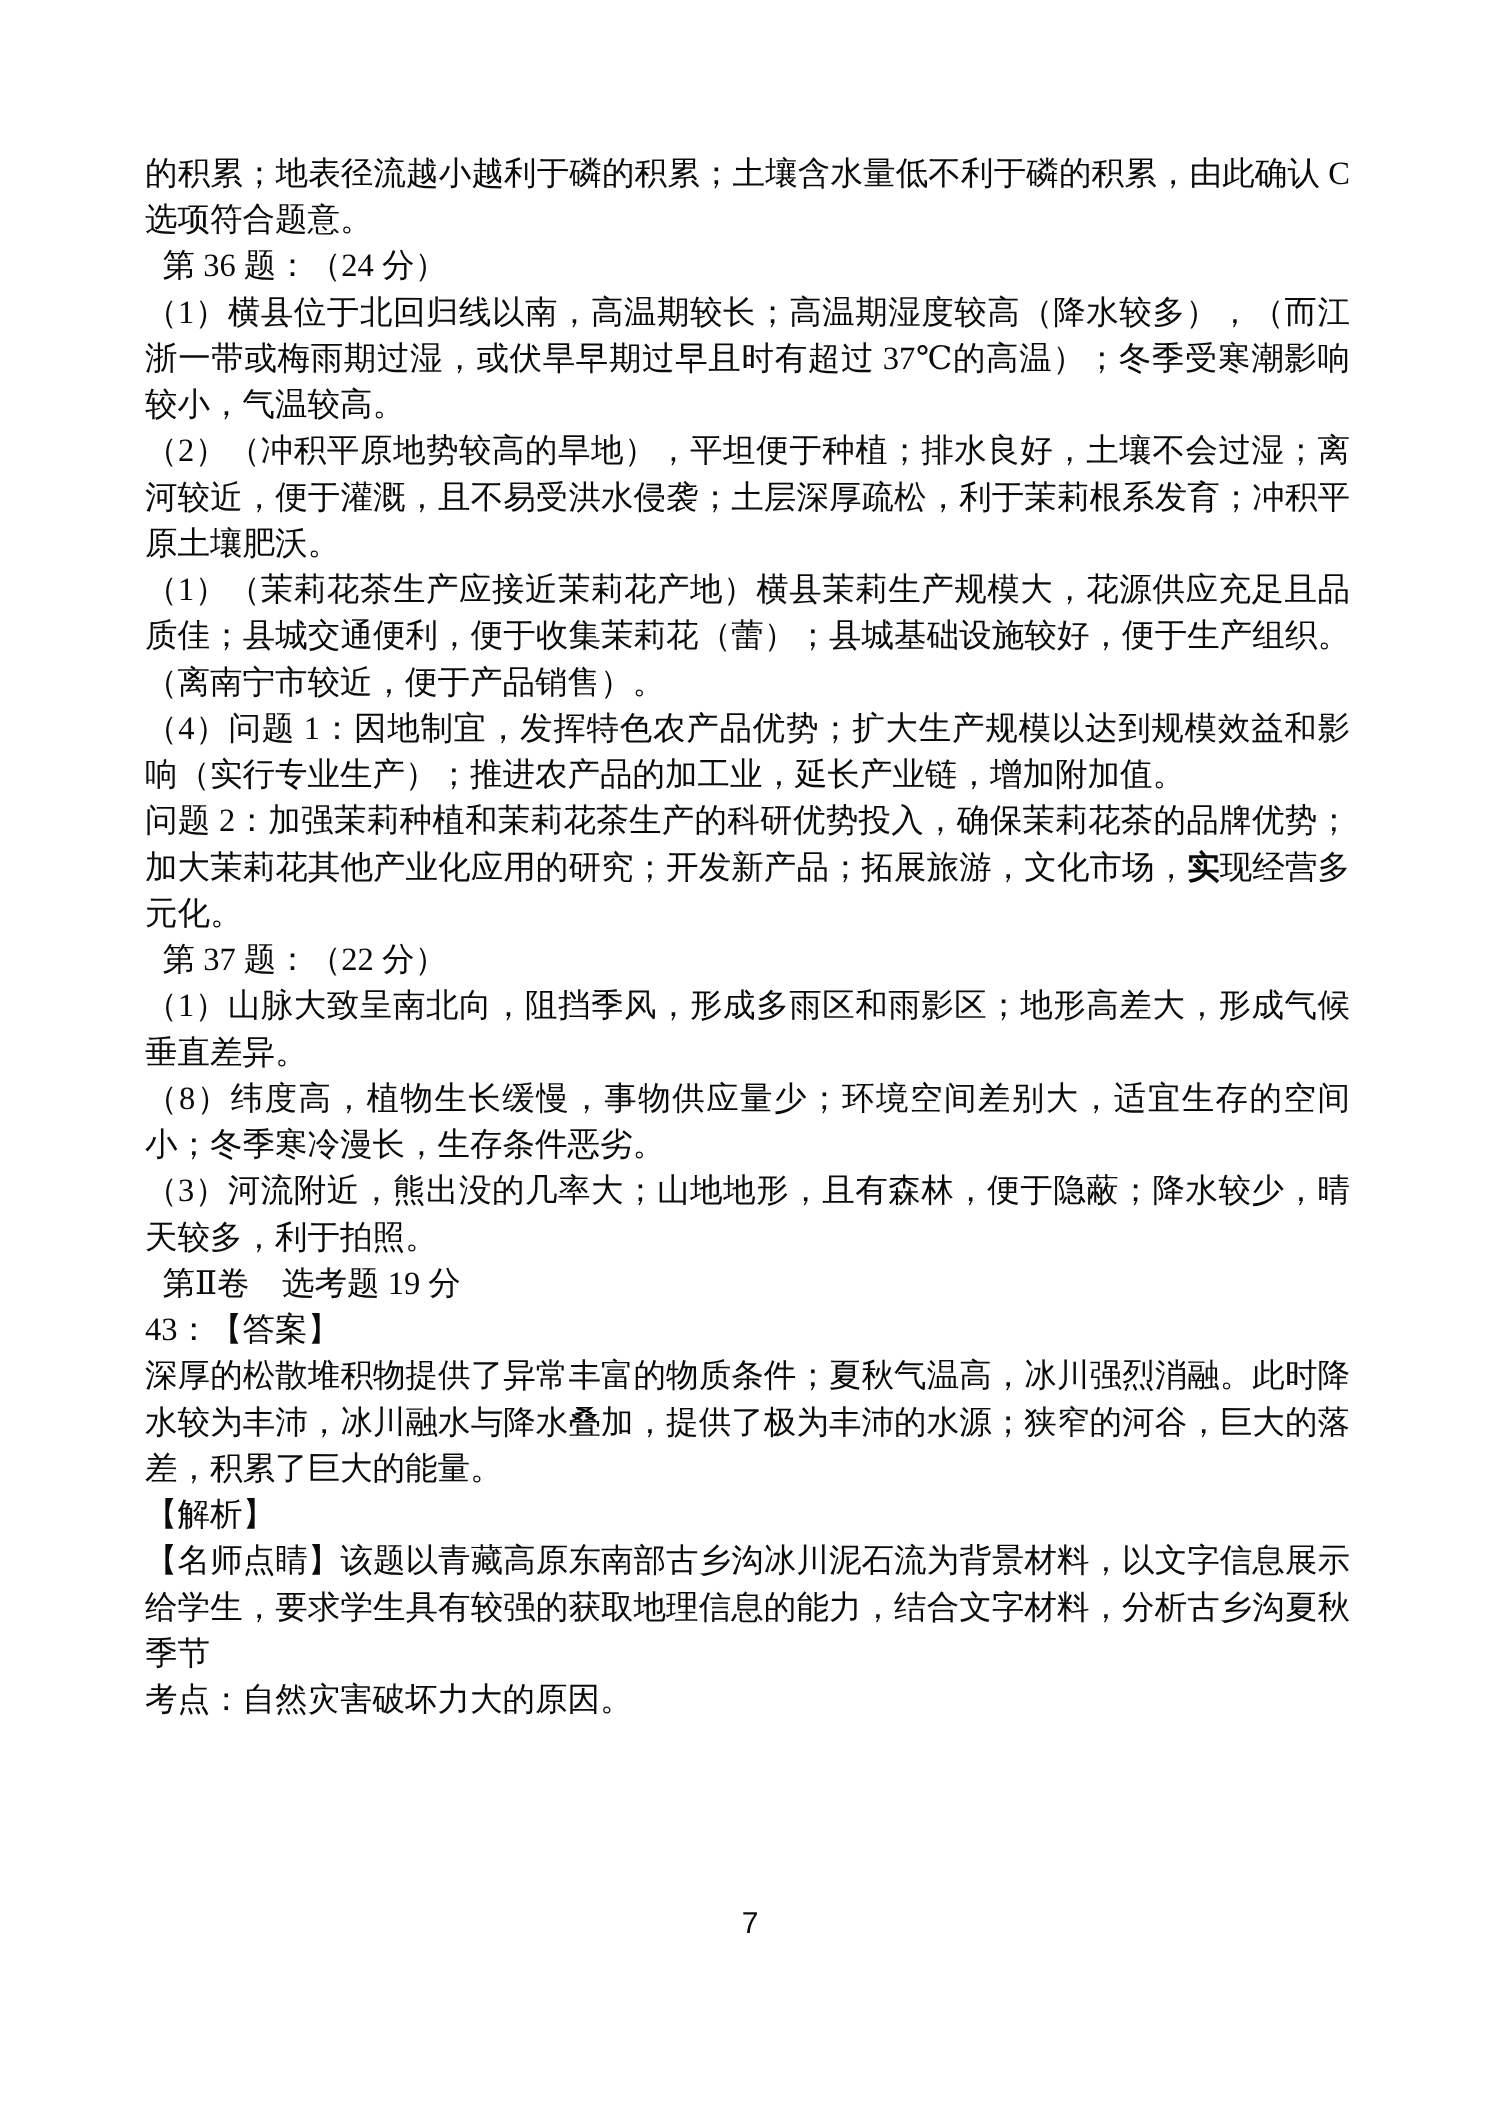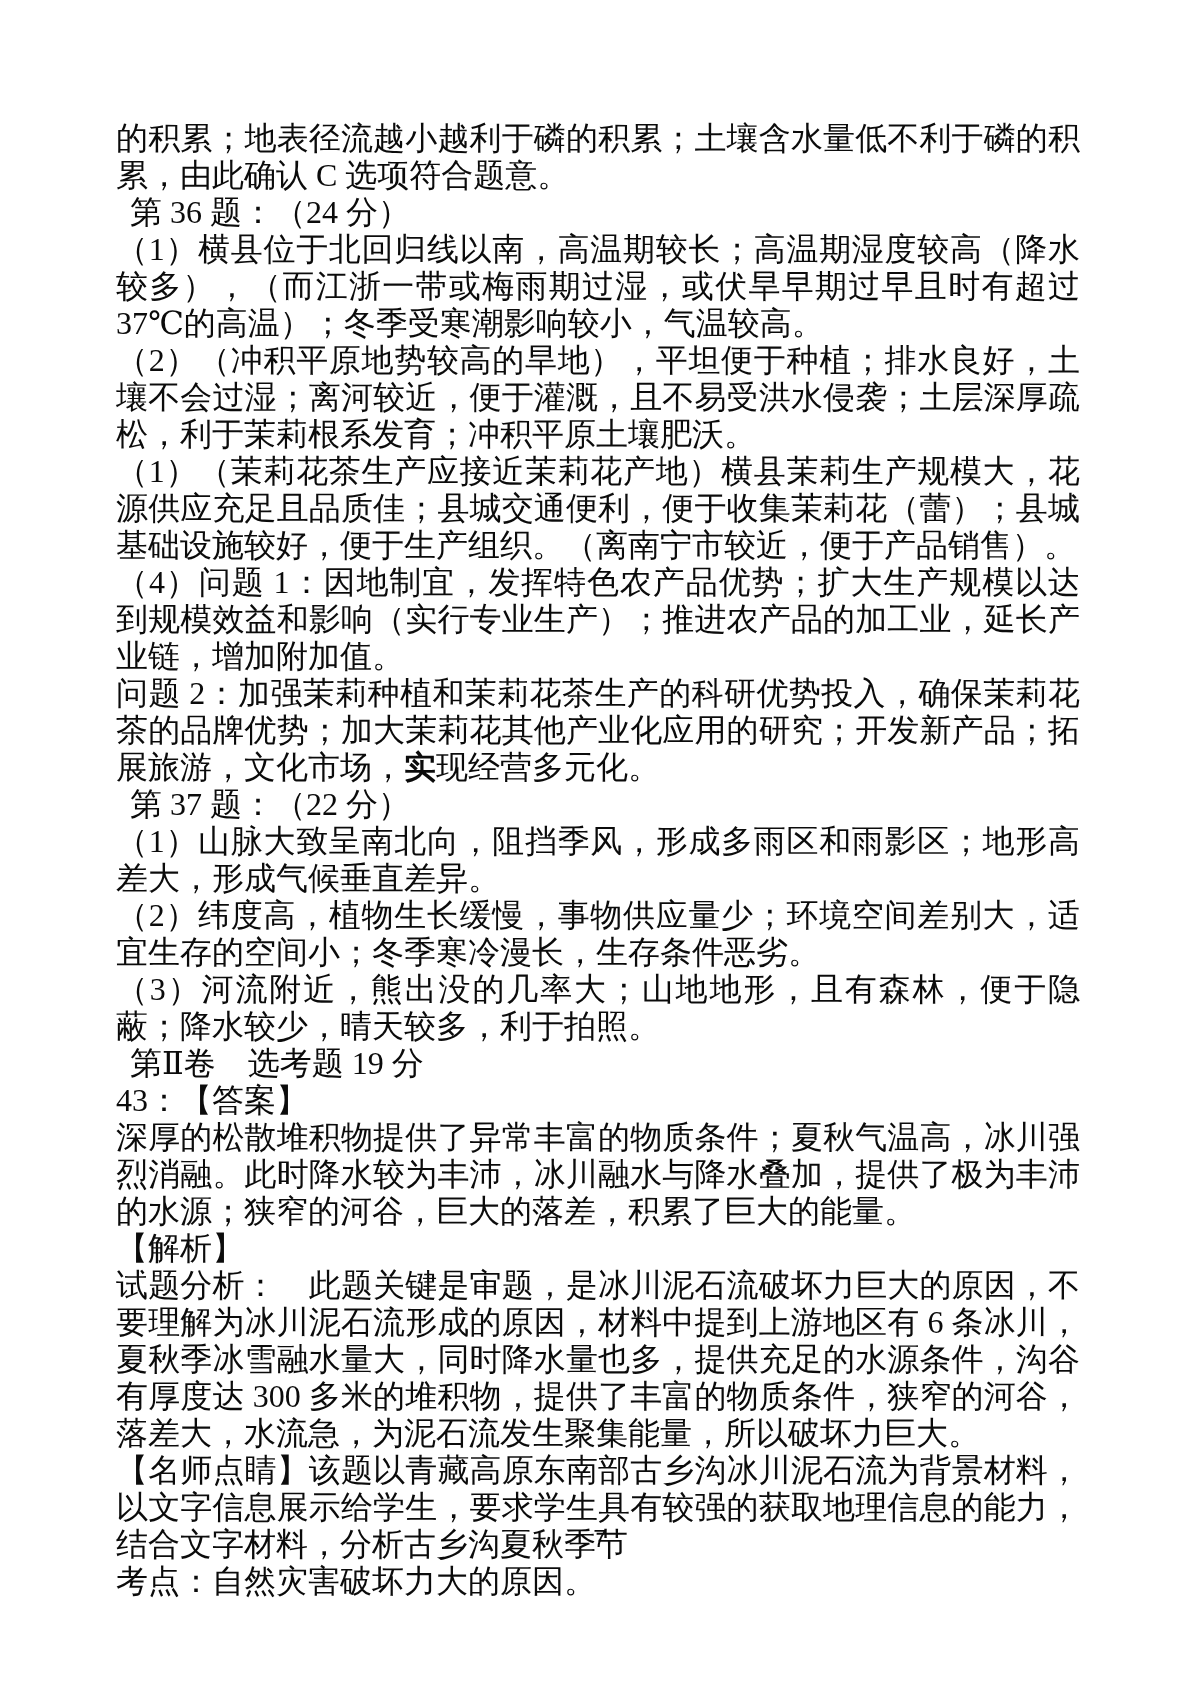--- a/index.html
+++ b/index.html
@@ -14,21 +14,21 @@
     background: #ffffff;
     overflow: hidden;
     font-family: "Liberation Serif", "DejaVu Serif", serif;
     color: #0b0b0b;
   }
   .content {
     position: absolute;
     left: 116px;
     top: 120px;
     width: 964px;
-    font-size: 32px;
+    font-size: 26px;
     line-height: 37px;
     text-align: justify;
   }
   .content p {
     margin: 0;
     padding: 0;
   }
   .content p.heading {
     font-weight: normal;
   }
@@ -57,24 +57,23 @@
   <div class="content" id="content">
       <p class="body">的积累；地表径流越小越利于磷的积累；土壤含水量低不利于磷的积累，由此确认 C 选项符合题意。</p>
       <p class="heading indent">第 36 题：（24 分）</p>
       <p class="body">（1）横县位于北回归线以南，高温期较长；高温期湿度较高（降水较多），（而江浙一带或梅雨期过湿，或伏旱早期过早且时有超过 37℃的高温）；冬季受寒潮影响较小，气温较高。</p>
       <p class="body">（2）（冲积平原地势较高的旱地），平坦便于种植；排水良好，土壤不会过湿；离河较近，便于灌溉，且不易受洪水侵袭；土层深厚疏松，利于茉莉根系发育；冲积平原土壤肥沃。</p>
       <p class="body">（1）（茉莉花茶生产应接近茉莉花产地）横县茉莉生产规模大，花源供应充足且品质佳；县城交通便利，便于收集茉莉花（蕾）；县城基础设施较好，便于生产组织。（离南宁市较近，便于产品销售）。</p>
       <p class="body">（4）问题 1：因地制宜，发挥特色农产品优势；扩大生产规模以达到规模效益和影响（实行专业生产）；推进农产品的加工业，延长产业链，增加附加值。</p>
       <p class="body"><span>问题 2：加强茉莉种植和茉莉花茶生产的科研优势投入，确保茉莉花茶的品牌优势；加大茉莉花其他产业化应用的研究；开发新产品；拓展旅游，文化市场，</span><span class="emph">实</span><span>现经营多元化。</span></p>
       <p class="heading indent">第 37 题：（22 分）</p>
       <p class="body">（1）山脉大致呈南北向，阻挡季风，形成多雨区和雨影区；地形高差大，形成气候垂直差异。</p>
-      <p class="body">（2）纬度高，植物生长缓慢，事物供应量少；环境空间差别大，适宜生存的空间小；冬季寒冷漫长，生存条件恶劣。</p>
+      <p class="body">（8）纬度高，植物生长缓慢，事物供应量少；环境空间差别大，适宜生存的空间小；冬季寒冷漫长，生存条件恶劣。</p>
       <p class="body">（3）河流附近，熊出没的几率大；山地地形，且有森林，便于隐蔽；降水较少，晴天较多，利于拍照。</p>
       <p class="body indent">第Ⅱ卷　选考题 19 分</p>
       <p class="body">43：【答案】</p>
       <p class="body">深厚的松散堆积物提供了异常丰富的物质条件；夏秋气温高，冰川强烈消融。此时降水较为丰沛，冰川融水与降水叠加，提供了极为丰沛的水源；狭窄的河谷，巨大的落差，积累了巨大的能量。</p>
       <p class="body">【解析】</p>
-      <p class="body">试题分析：　此题关键是审题，是冰川泥石流破坏力巨大的原因，不要理解为冰川泥石流形成的原因，材料中提到上游地区有 6 条冰川，夏秋季冰雪融水量大，同时降水量也多，提供充足的水源条件，沟谷有厚度达 300 多米的堆积物，提供了丰富的物质条件，狭窄的河谷，落差大，水流急，为泥石流发生聚集能量，所以破坏力巨大。</p>
       <p class="body">【名师点睛】该题以青藏高原东南部古乡沟冰川泥石流为背景材料，以文字信息展示给学生，要求学生具有较强的获取地理信息的能力，结合文字材料，分析古乡沟夏秋季节</p>
       <p class="body">考点：自然灾害破坏力大的原因。</p>
     </div>
   <div class="page-number">7</div>
 </div>
 
 </body></html>

